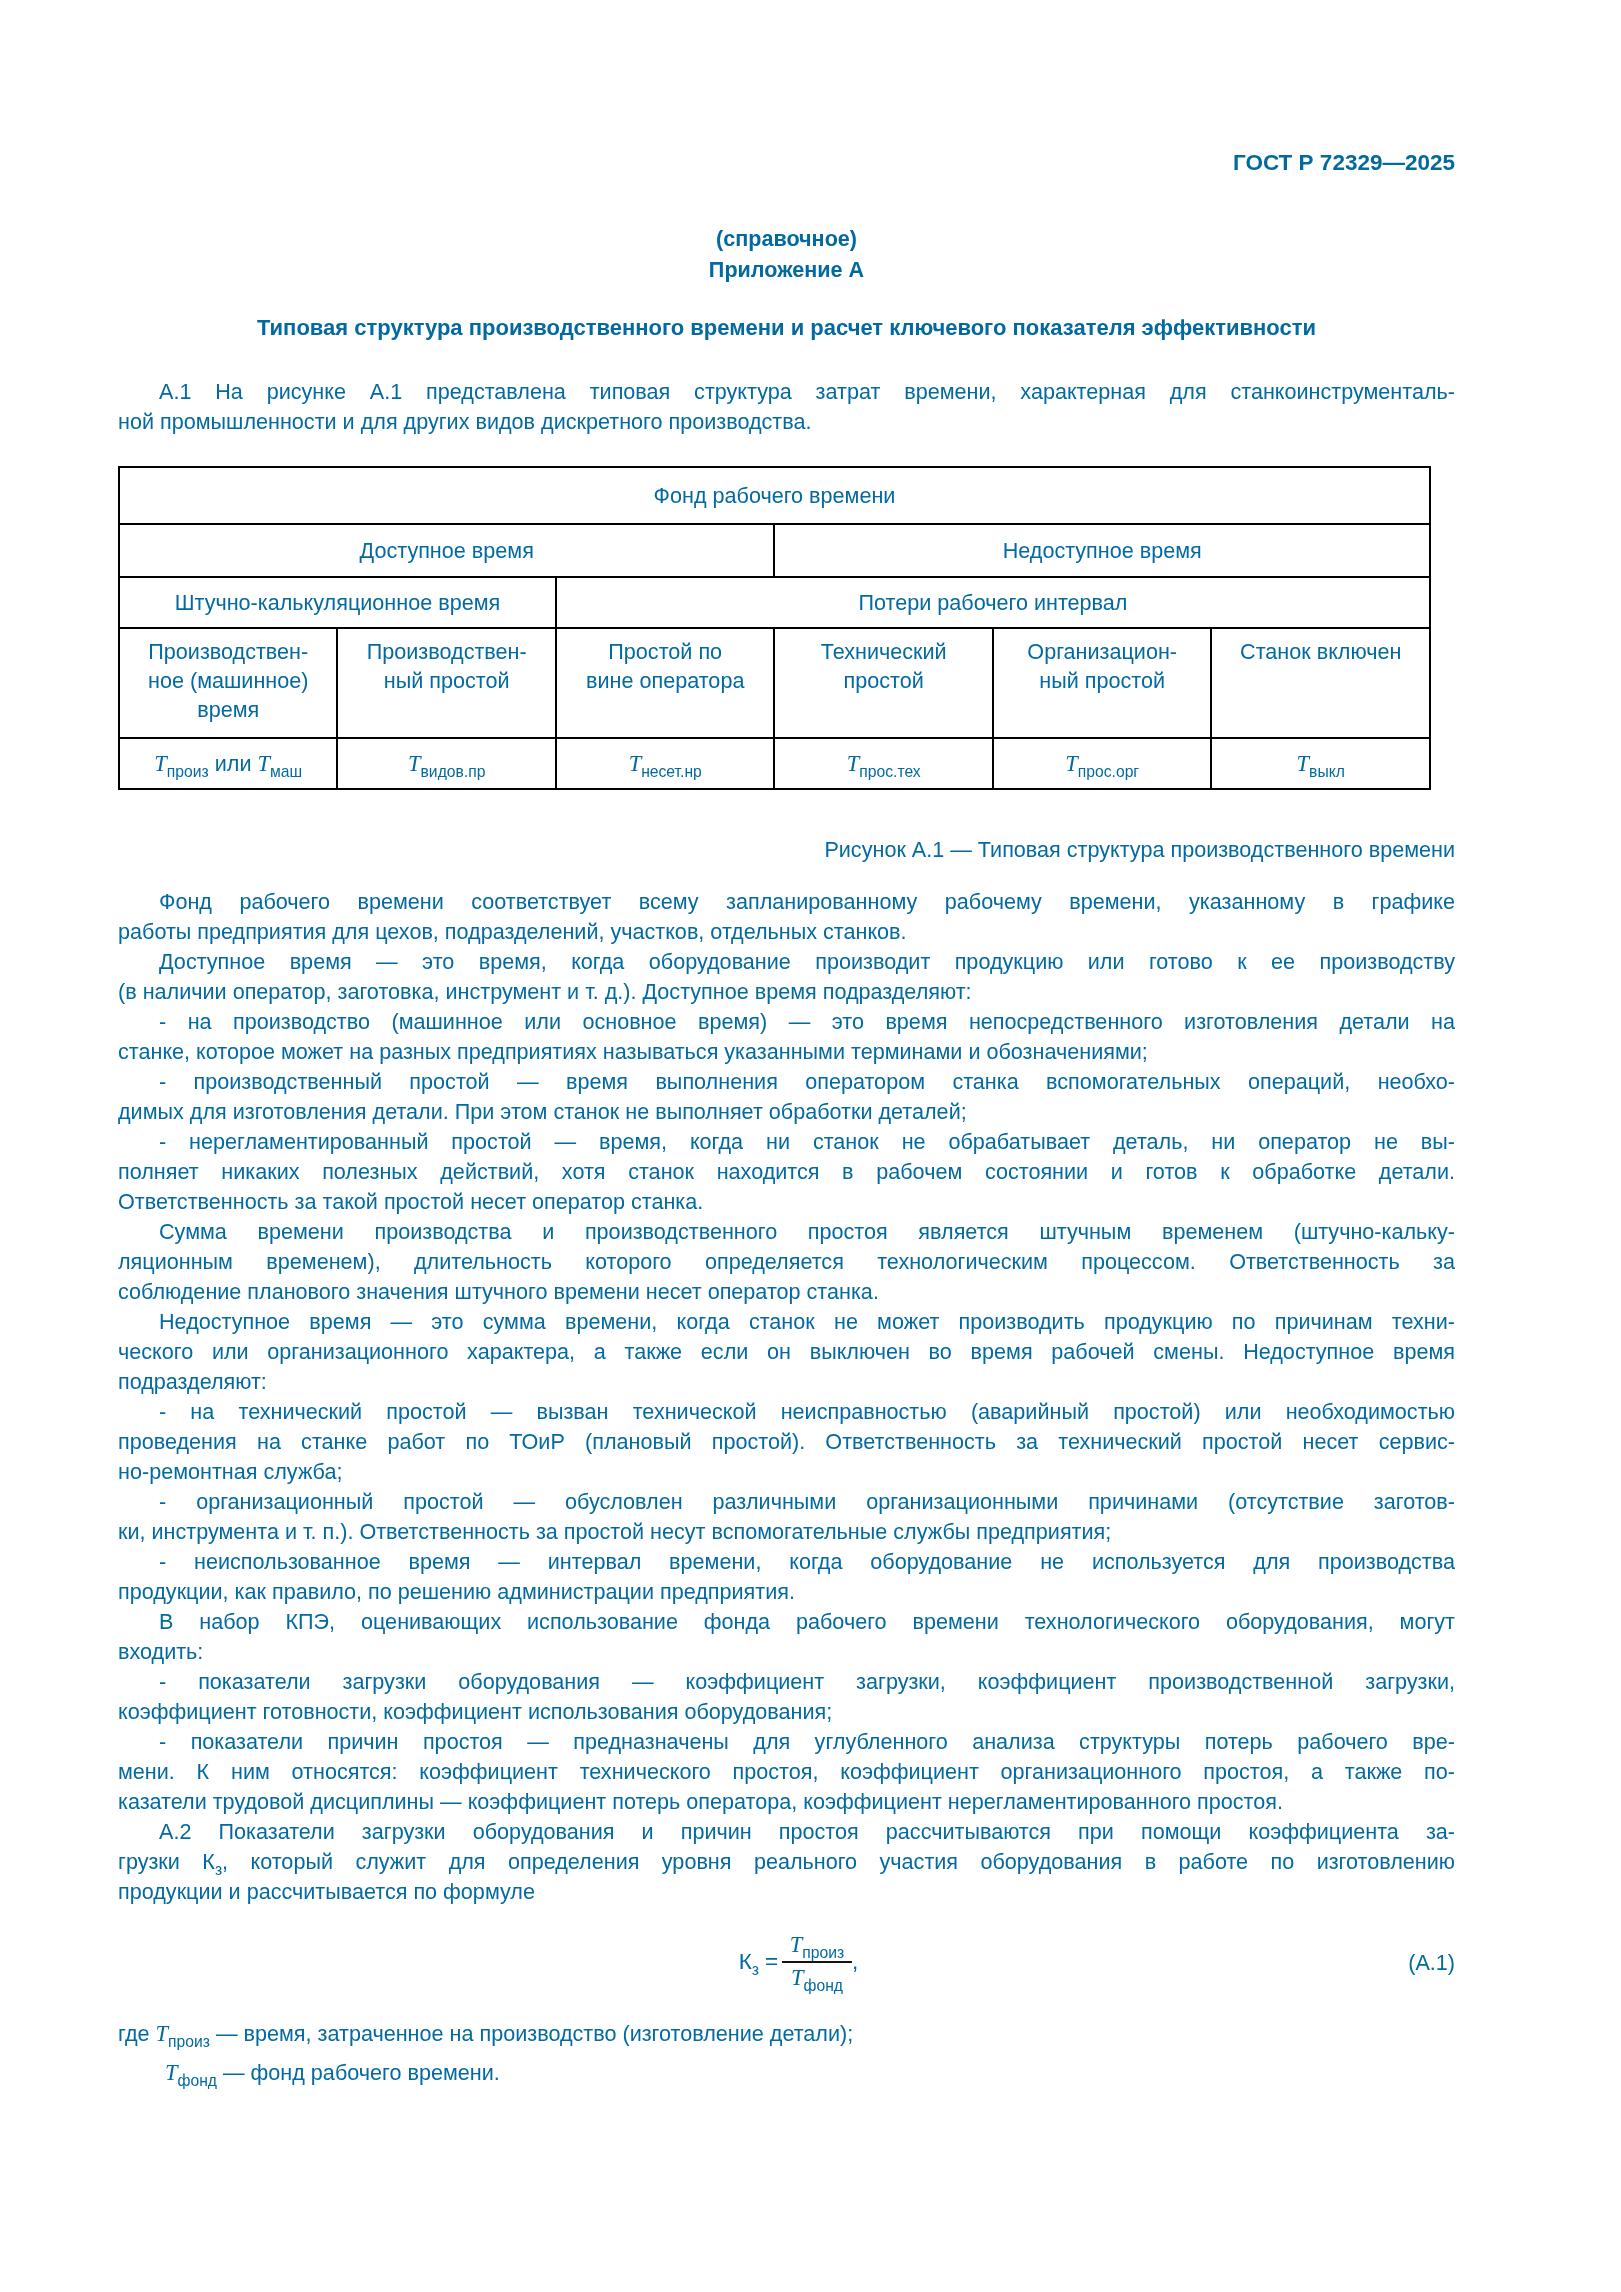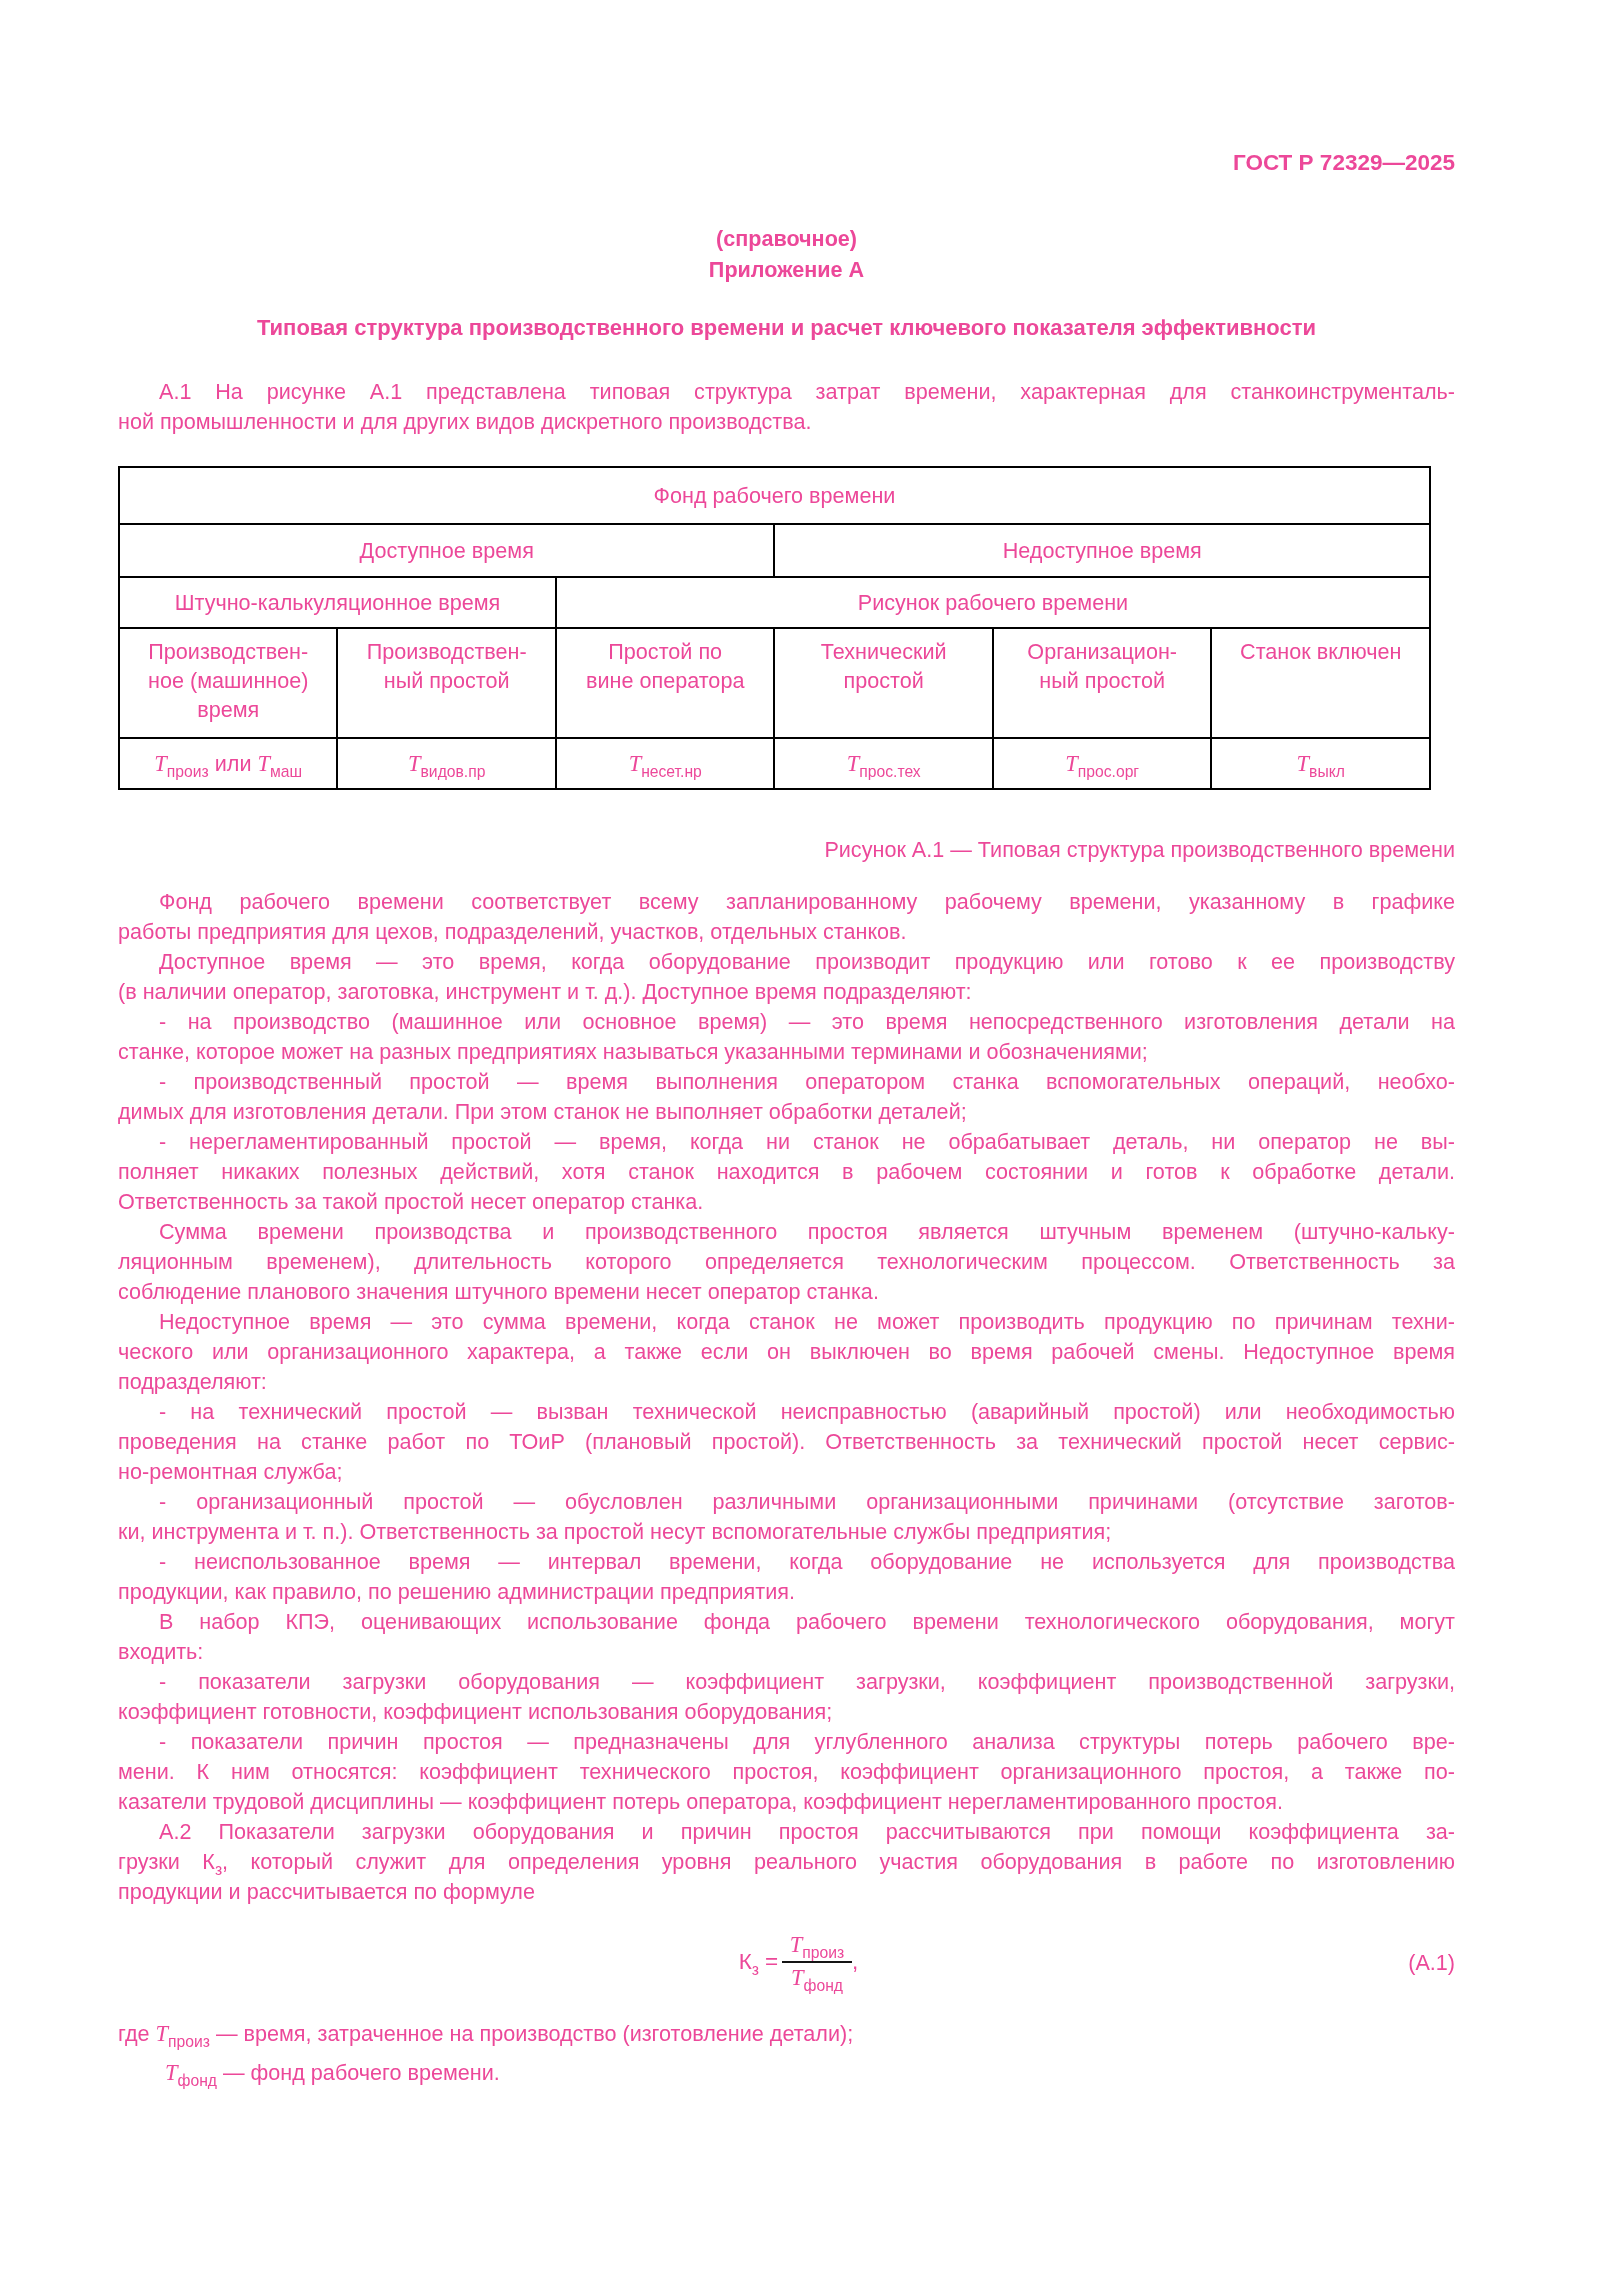--- a/index.html
+++ b/index.html
@@ -1,20 +1,20 @@
 <!DOCTYPE html>
 <html lang="ru"><head>
 <meta charset="utf-8">
 <style>
   html,body { margin:0; padding:0; background:#ffffff; }
   .page {
     position:relative;
     width:1621px; height:2098px;
     background:#ffffff;
-    color:#ec4899;
+    color:#0369a1;
     font-family:"Liberation Sans", sans-serif;
     font-size:21.6px;
     overflow:hidden;
   }
   .content { margin-left:118px; width:1337px; }
 
   .doc-header { padding-top:147px; text-align:right; font-weight:bold; font-size:22.5px; line-height:32px; }
 
   .apdx { margin-top:44px; text-align:center; font-weight:bold; font-size:21.6px; line-height:31px; }
 
@@ -117,21 +117,21 @@
       <tbody>
         <tr class="r1">
           <td colspan="6">Фонд рабочего времени</td>
         </tr>
         <tr class="r2">
           <td colspan="3">Доступное время</td>
           <td colspan="3">Недоступное время</td>
         </tr>
         <tr class="r3">
           <td colspan="2">Штучно-калькуляционное время</td>
-          <td colspan="4">Рисунок рабочего времени</td>
+          <td colspan="4">Потери рабочего интервал</td>
         </tr>
         <tr class="r4">
           <td>Производствен-
 ное (машинное)
 время</td>
           <td>Производствен-
 ный простой</td>
           <td>Простой по
 вине оператора</td>
           <td>Технический

